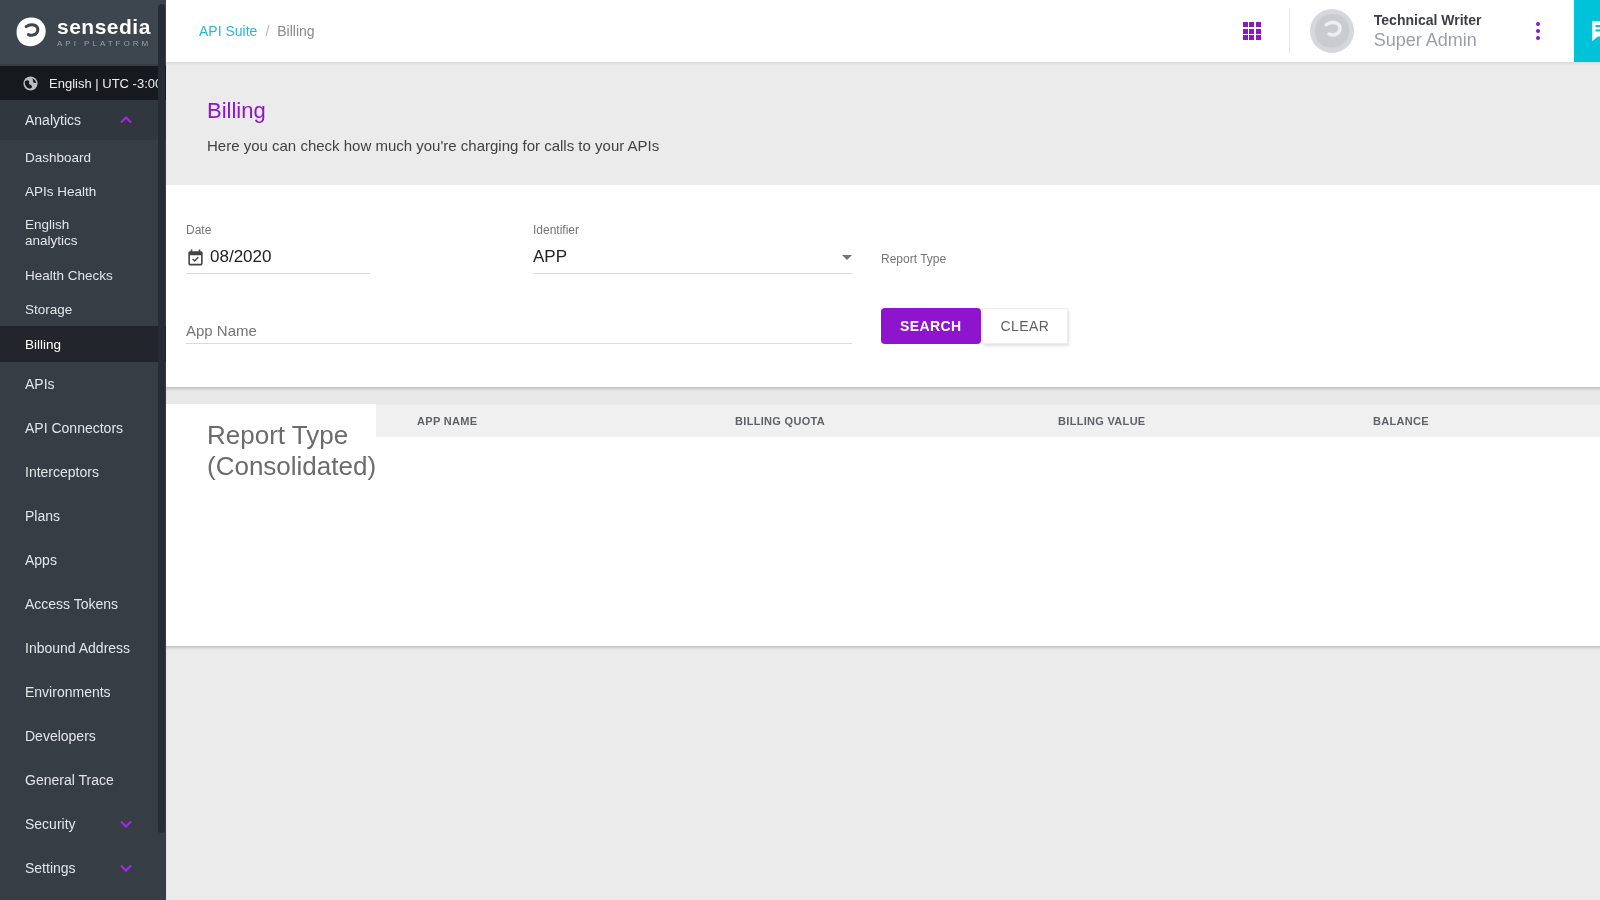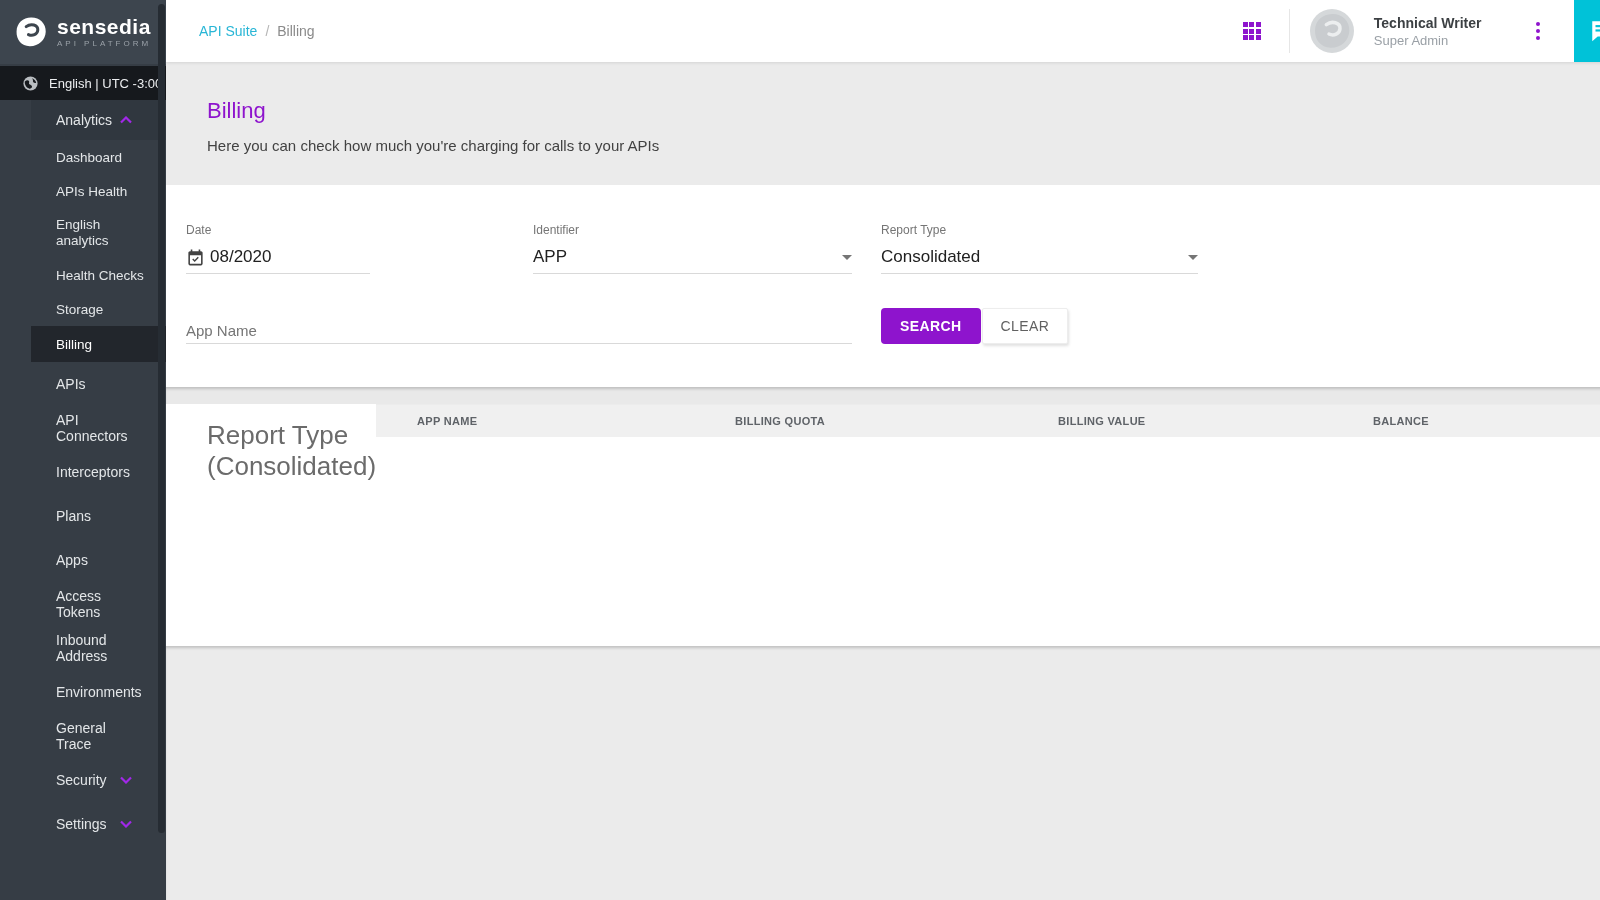--- a/index.html
+++ b/index.html
@@ -6,21 +6,21 @@
   html,body { width:1600px; height:900px; font-family:"Liberation Sans", sans-serif; background:#ebebeb; overflow:hidden; }
   .app { display:flex; width:1600px; height:900px; }
 
   
   .sidebar { position:relative; width:166px; min-width:166px; height:900px; background:#363d45; color:#e3e6e8; }
   .logo-block { height:64px; background:#3d454e; display:flex; align-items:center; padding-left:14px; gap:9px; }
   .logo-glyph { width:34px; height:34px; }
   .logo-text .brand-name { font-size:21px; font-weight:bold; color:#ffffff; letter-spacing:0.5px; line-height:21px; }
   .logo-text .brand-tag { font-size:8px; color:#9aa1a8; letter-spacing:3px; margin-top:2px; }
   .lang-bar { margin-top:2px; height:34px; background:#16191d; display:flex; align-items:center; padding-left:22px; gap:10px; font-size:13px; color:#eceef0; }
-  .menu { font-size:14px;margin-left:31px; }
+  .menu { font-size:14px; }
   .group-header { height:40px; display:flex; align-items:center; justify-content:space-between; padding:0 34px 0 25px; cursor:pointer; }
   .group-header.expanded { background:#30373f; }
   .group-items .item { height:34px; display:flex; align-items:center; padding-left:25px; font-size:13.5px; cursor:pointer; }
   .group-items .item.wrap { height:50px; line-height:16px; padding-right:52px; }
   .group-items .item.active { background:#22262c; height:36px; color:#ffffff; }
   .top-item { height:44px; display:flex; align-items:center; justify-content:space-between; padding:0 34px 0 25px; cursor:pointer; }
   .chev { width:12px; height:8px; }
   .scroll-thumb { position:absolute; top:4px; right:1px; width:7px; height:829px; background:#262c33; border-radius:4px; z-index:5; }
 
   
@@ -31,21 +31,21 @@
   .crumb-link { color:#29b6d6; cursor:pointer; }
   .crumb-sep { color:#b5b5b5; }
   .crumb-current { color:#8a8a8a; }
   .topbar-right { margin-left:auto; display:flex; align-items:center; height:100%; }
   .grid-icon { display:grid; grid-template-columns:repeat(3,5px); grid-template-rows:repeat(3,5px); gap:1.5px; cursor:pointer; margin-right:28px; }
   .grid-icon i { background:#8e14cd; }
   .v-div { width:1px; height:44px; background:#e6e6e6; }
   .avatar { width:44px; height:44px; border-radius:50%; background:#d5d8da; margin:0 20px; display:flex; align-items:center; justify-content:center; }
   .user-names { display:flex; flex-direction:column; }
   .user-name { font-size:14px; font-weight:bold; color:#3c4043; }
-  .user-role { font-size:13px; color:#9aa0a6; margin-top:2px; }
+  .user-role { font-size:18px; color:#9aa0a6; margin-top:2px; }
   .kebab { display:flex; flex-direction:column; gap:3px; margin:0 34px 0 55px; cursor:pointer; }
   .kebab i { width:4px; height:4px; border-radius:50%; background:#8e14cd; }
   .chat-btn { width:56px; height:62px; background:#00c2d8; border:none; display:flex; align-items:center; justify-content:center; cursor:pointer; }
 
   .hero { height:123px; padding:36px 0 0 41px; }
   .page-title { color:#8e14cd; font-size:22px; font-weight:400; }
   .page-subtitle { color:#424242; font-size:15px; margin-top:13px; }
 
   .form-card { height:202px; background:#ffffff; padding-top:38px; }
   .form-row { display:flex; align-items:flex-end; }
@@ -117,20 +117,21 @@
         <div class="item active">Billing</div>
       </div>
       <div class="top-item">APIs</div>
       <div class="top-item">API Connectors</div>
       <div class="top-item">Interceptors</div>
       <div class="top-item">Plans</div>
       <div class="top-item">Apps</div>
       <div class="top-item">Access Tokens</div>
       <div class="top-item">Inbound Address</div>
       <div class="top-item">Environments</div>
+      <div class="top-item">Developers</div>
       <div class="top-item">General Trace</div>
       <div class="top-item">
         <span>Security</span>
         <svg class="chev" viewBox="0 0 12 8">
             <polyline points="1,1.5 6,6.5 11,1.5" fill="none" stroke="#a128e8" stroke-width="2.2"></polyline>
           </svg>
       </div>
       <div class="top-item">
         <span>Settings</span>
         <svg class="chev" viewBox="0 0 12 8">
@@ -211,26 +212,20 @@
           <div class="f-label">Identifier</div>
           <div class="field">
             <div class="field-inner">
               <span class="f-value">APP</span>
               <span class="caret"></span>
             </div>
           </div>
         </div>
         <div class="report-field">
           <div class="f-label">Report Type</div>
-          <div class="field">
-            <div class="field-inner">
-              <span class="f-value">Consolidated</span>
-              <span class="caret"></span>
-            </div>
-          </div>
         </div>
       </div>
       <div class="form-row row2">
         <div class="appname-field field">
           <input class="appname-input" type="text" placeholder="App Name" style="">
         </div>
         <div class="btns">
           <button class="btn-search">SEARCH</button>
           <button class="btn-clear">CLEAR</button>
         </div>

